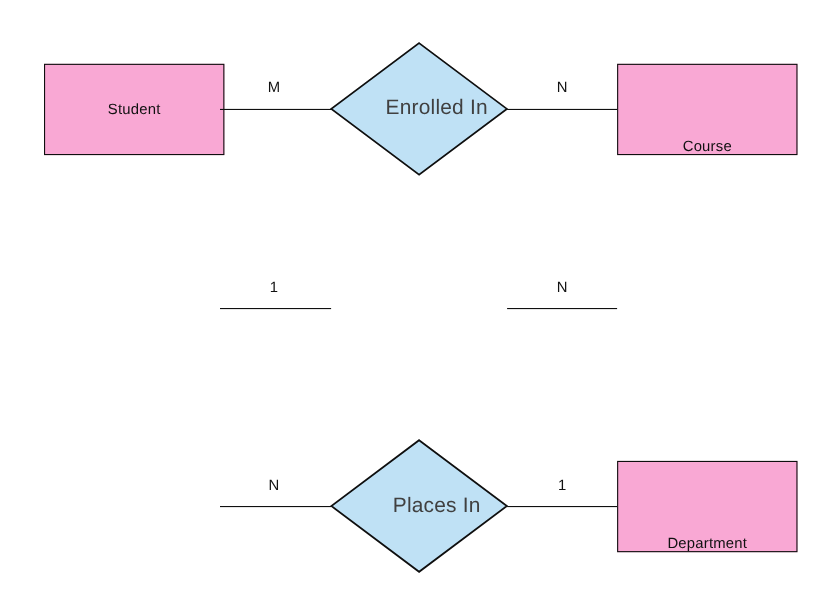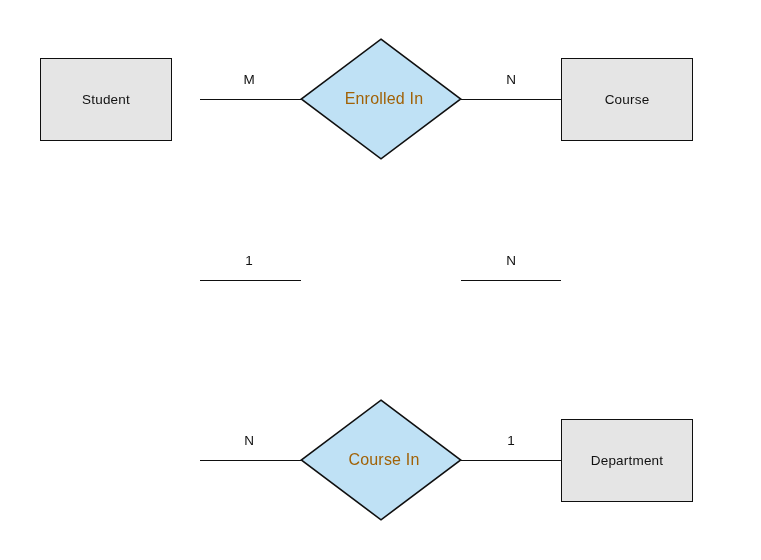--- a/index.html
+++ b/index.html
@@ -19,31 +19,31 @@
   }
   .er-row {
     position: absolute;
     left: 0;
     width: 761px;
     height: 180px;
   }
   
   .entity {
     position: absolute;
-    width: 132px;
+    width: 164px;
     height: 83px;
     box-sizing: border-box;
-    background: #e5e5e5;
+    background: #f9a8d4;
     border: 1.6px solid #0f0f0f;
     display: flex;
     align-items: center;
     justify-content: center;
   }
   .entity-left  { left: 40px;  top: 58px; }
-  .entity-right { left: 561px; top: 58px; }
+  .entity-right { left: 561px; top: 58px; align-items: flex-end; }
   .entity-label {
     font-size: 13.5px;
     color: #111111;
     letter-spacing: 0.2px;
     white-space: nowrap;
   }
   
   .relationship {
     position: absolute;
     left: 300px;
@@ -52,29 +52,29 @@
     height: 122px;
   }
   .relationship svg {
     position: absolute;
     left: 0;
     top: 0;
     display: block;
   }
   .rel-label {
     position: absolute;
-    left: 3px;
+    left: 16px;
     top: 0;
     width: 162px;
     height: 122px;
     display: flex;
     align-items: center;
     justify-content: center;
-    font-size: 16px;
-    color: #a16207;
+    font-size: 19px;
+    color: #404040;
     letter-spacing: 0.2px;
     white-space: nowrap;
     pointer-events: none;
   }
   
   .connector {
     position: absolute;
     height: 0;
     border-top: 1.4px solid #0f0f0f;
     top: 99px;
@@ -124,21 +124,21 @@
     <div class="connector connector-right"></div>
   </div>
 
   <div class="er-row" style="top:361px;">
     <div class="connector connector-left"></div>
     <div class="cardinality card-left">N</div>
     <div class="relationship">
       <svg width="162" height="122" viewBox="0 0 162 122">
         <polygon points="81,1.2 160.8,61 81,120.8 1.2,61" fill="#bfe1f5" stroke="#0f0f0f" stroke-width="1.6"></polygon>
       </svg>
-      <div class="rel-label">Course In</div>
+      <div class="rel-label">Places In</div>
     </div>
     <div class="cardinality card-right">1</div>
     <div class="connector connector-right"></div>
     <div class="entity entity-right">
       <span class="entity-label">Department</span>
     </div>
   </div>
 
 </div>
 

